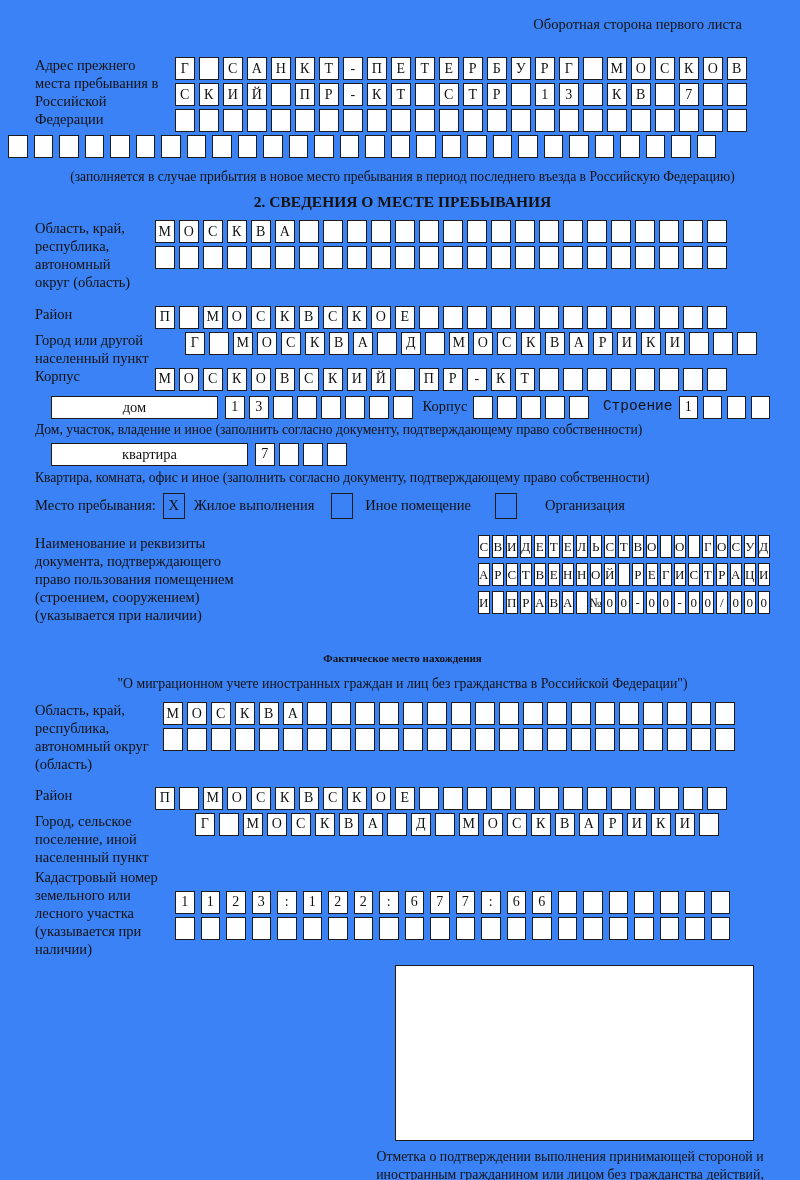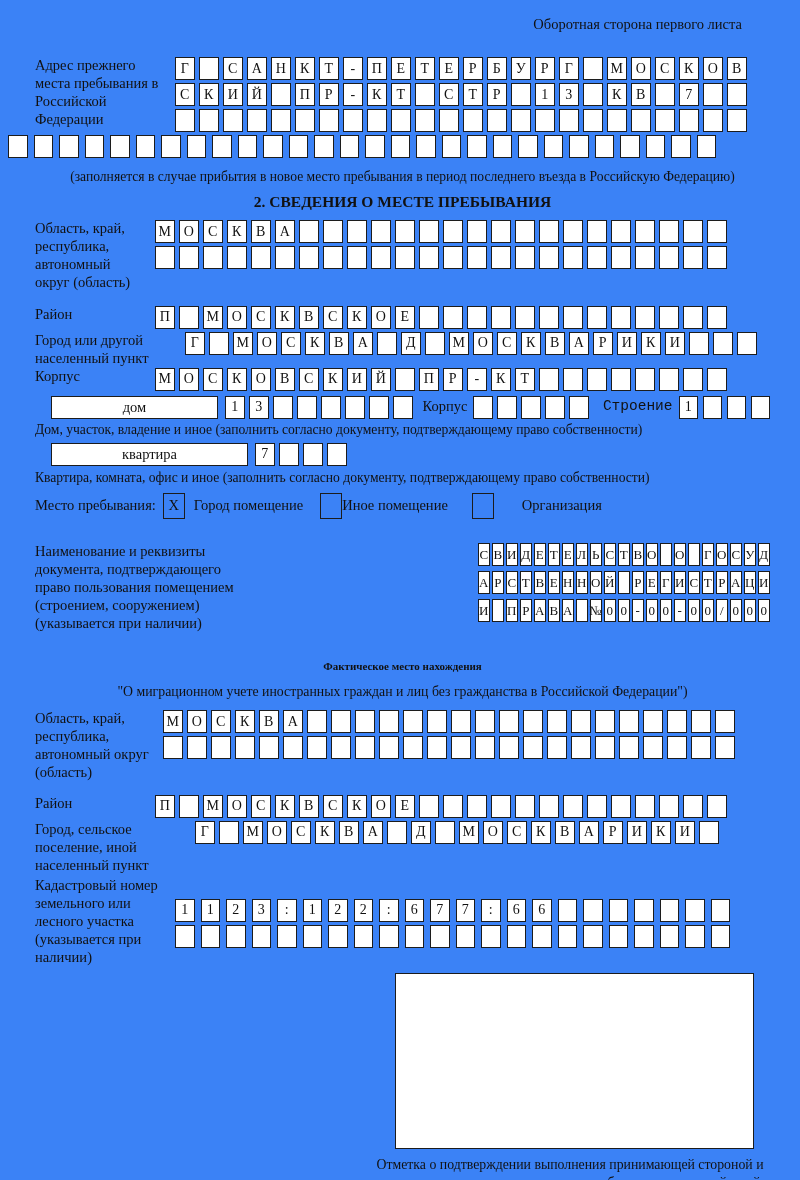--- a/index.html
+++ b/index.html
@@ -360,28 +360,28 @@
         <span class="cell"></span>
         <span class="cell"></span>
         <span class="cell"></span>
       </span>
   </div>
   <div class="caption" style="margin-top:4px;">Квартира, комната, офис и иное (заполнить согласно документу, подтверждающему право собственности)</div>
 
   <div class="inline-row" style="margin-top:7px;">
     <span class="label">Место пребывания:</span>
     <span class="checkbox" style="margin-left:7px;">X</span>
-    <span class="label" style="margin-left:9px;">Город помещение</span>
+    <span class="label" style="margin-left:9px;">Жилое выполнения</span>
     <span class="checkbox" style="margin-left:17px;"></span>
-    <span class="label" style="">Иное помещение</span>
+    <span class="label" style="margin-left:12px;">Иное помещение</span>
     <span class="checkbox" style="margin-left:24px;"></span>
     <span class="label" style="margin-left:28px;">Организация</span>
   </div>
 
-  <div class="frow" style="margin-top:24px;">
+  <div class="frow" style="margin-top:16px;">
     <div class="label w210">Наименование и реквизиты документа, подтверждающего право пользования помещением (строением, сооружением) (указывается при наличии)</div>
     <div class="doc-rows">
       <div class="cells sm" style="margin-bottom:5px;">
           <span class="cell">С</span>
           <span class="cell">В</span>
           <span class="cell">И</span>
           <span class="cell">Д</span>
           <span class="cell">Е</span>
           <span class="cell">Т</span>
           <span class="cell">Е</span>

